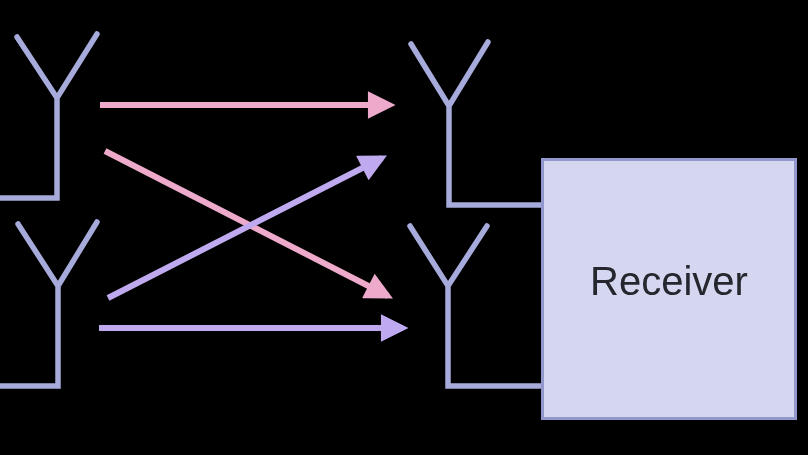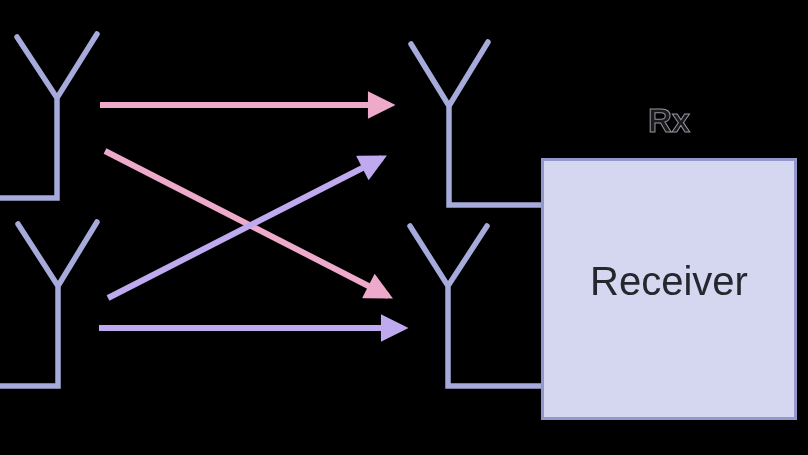--- a/index.html
+++ b/index.html
@@ -98,19 +98,18 @@
 
     <path class="antenna" d="M411 44 L449 106 L488 42 M449 106 L449 205 L543 205"></path>
     <path class="antenna" d="M410 226 L448 286 L487 226 M448 286 L448 386 L543 386"></path>
 
     <line class="arrow-pink" x1="100" y1="105" x2="390" y2="105" marker-end="url(#head-pink)"></line>
     <line class="arrow-pink" x1="105" y1="151" x2="388" y2="296" marker-end="url(#head-pink)"></line>
     <line class="arrow-purple" x1="108" y1="298" x2="382" y2="158" marker-end="url(#head-purple)"></line>
     <line class="arrow-purple" x1="99" y1="328" x2="403" y2="328" marker-end="url(#head-purple)"></line>
   </svg>
 
-  <div class="rx-label">Rx</div>
 
   <div class="receiver-box">
     <span class="receiver-label">Receiver</span>
   </div>
 
 </div>
 
 </body></html>

